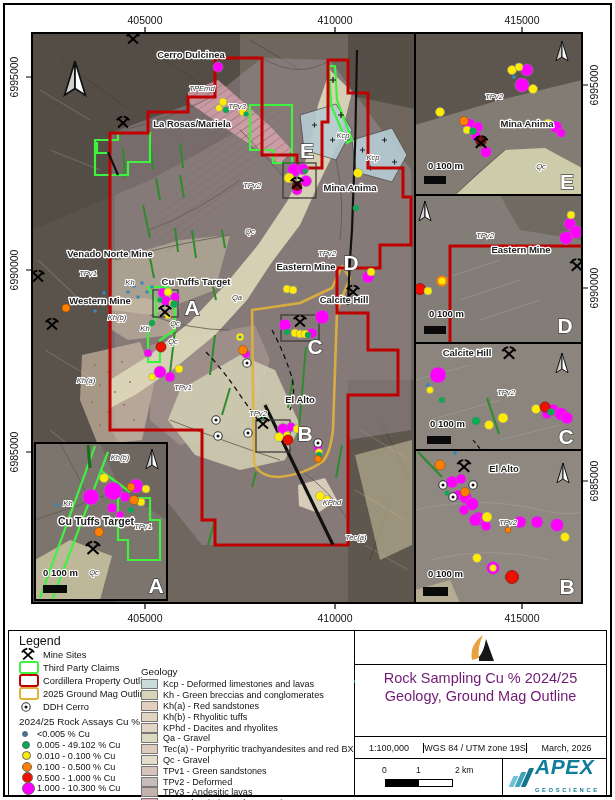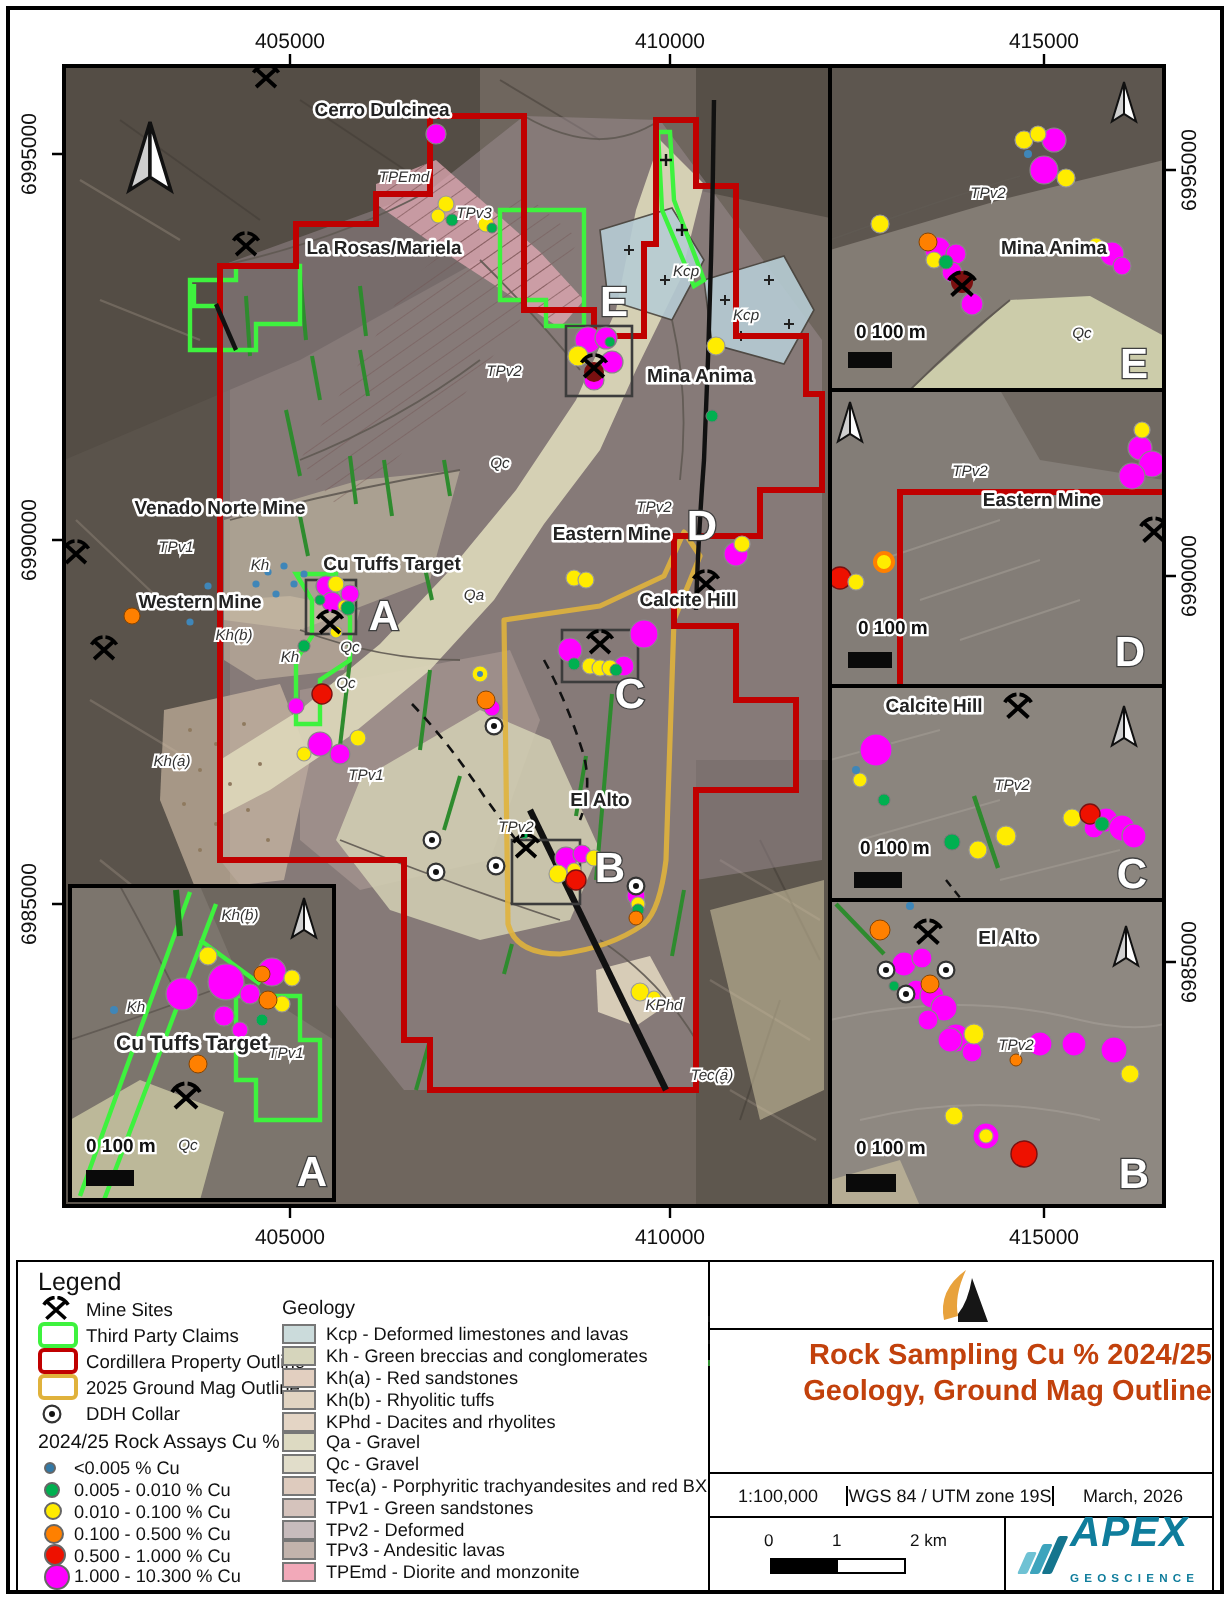--- a/index.html
+++ b/index.html
@@ -34,21 +34,21 @@
   .gsw{width:15px;height:8px;border:.8px solid #777;margin-right:5px;flex:none}
   .lnrow{display:flex;align-items:center;height:11px;font-size:9.1px;color:#111;white-space:nowrap}
   .lnsw{width:24px;height:0;margin-right:5px;flex:none}
   .ln-fault{border-top:3px solid #111}
   .ln-fold{border-top:2px dashed #111}
   .ln-dyke{border-top:3px solid #2e8b2e}
   
   .titleblock{width:252px;box-sizing:border-box;border:1.5px solid #000;border-left:none;background:#fff;display:flex;flex-direction:column}
   .tb-logo{height:33px;border-bottom:1.5px solid #000;display:flex;justify-content:center;align-items:center}
   .tb-sub{font-size:9.5px;color:#111;text-align:center;padding-top:5px}
-  .tb-title{font-size:14.5px;font-weight:bold;color:#c2410c;text-align:right;line-height:18px;padding-top:4px;flex:1}
+  .tb-title{font-size:14.5px;font-weight:normal;color:#701a75;text-align:center;line-height:18px;padding-top:4px;flex:1}
   .tb-info{display:flex;border-top:1.5px solid #000;border-bottom:1.5px solid #000;height:21px;align-items:center}
   .tb-cell{display:flex;align-items:center;justify-content:center;font-size:9px;color:#111}
   .tb-cell.c1{width:68px;border-right:1.5px solid #000}
   .tb-cell.c2{width:102px;border-right:1.5px solid #000}
   .tb-cell.c3{flex:1}
   .tb-bot{display:flex;height:36px}
   .tb-scale{width:147px;position:relative}
   .tb-apex{flex:1;border-left:1.5px solid #000;display:flex;align-items:center;padding-left:8px}
   .sb-num{position:absolute;font-size:8.5px;color:#111}
   .sb-bar{position:absolute;left:30px;top:20px;height:6px;width:66px;border:1px solid #000;display:flex}
@@ -605,37 +605,37 @@
               <span class="sw mag"></span>
             </span>
           <span>2025 Ground Mag Outline</span>
         </div>
         <div class="lg-row">
           <span class="lg-ic">
               <svg width="14" height="12" viewBox="-6 -6 12 12">
                 <use href="#ddh"></use>
               </svg>
             </span>
-          <span>DDH Collar</span>
+          <span>DDH Cerro</span>
         </div>
         <div class="lg-sub">2024/25 Rock Assays Cu %</div>
         <ul class="lg-list">
 
             <li>
               <span class="dotcell">
                 <span class="dot" style="background: rgb(51, 121, 166); width: 4px; height: 4px;"></span>
               </span>
               <span>&lt;0.005 % Cu</span>
             </li>
 
             <li>
               <span class="dotcell">
                 <span class="dot" style="background: rgb(0, 176, 80); width: 6px; height: 6px;"></span>
               </span>
-              <span>0.005 - 0.010 % Cu</span>
+              <span>0.005 - 49.102 % Cu</span>
             </li>
 
             <li>
               <span class="dotcell">
                 <span class="dot" style="background: rgb(255, 236, 0); width: 7px; height: 7px;"></span>
               </span>
               <span>0.010 - 0.100 % Cu</span>
             </li>
 
             <li>
@@ -654,21 +654,21 @@
 
             <li>
               <span class="dotcell">
                 <span class="dot" style="background: rgb(255, 0, 255); width: 11px; height: 11px;"></span>
               </span>
               <span>1.000 - 10.300 % Cu</span>
             </li>
           </ul>
       </div>
       <div class="lg-col2">
-        <div class="lg-sub" style="margin-top:1px">Geology</div>
+        <div class="lg-sub" style="margin-top:18px">Geology</div>
         <ul class="lg-list">
 
             <li>
               <span class="gsw" style="background: rgb(203, 219, 219);"></span>
               <span>Kcp - Deformed limestones and lavas</span>
             </li>
 
             <li>
               <span class="gsw" style="background: rgb(214, 213, 188);"></span>
               <span>Kh - Green breccias and conglomerates</span>
@@ -688,27 +688,27 @@
               <span class="gsw" style="background: rgb(228, 213, 197);"></span>
               <span>KPhd - Dacites and rhyolites</span>
             </li>
 
             <li>
               <span class="gsw" style="background: rgb(221, 218, 194);"></span>
               <span>Qa - Gravel</span>
             </li>
 
             <li>
+              <span class="gsw" style="background: rgb(222, 203, 190);"></span>
+              <span>Tec(a) - Porphyritic trachyandesites and red BX</span>
+            </li>
+
+            <li>
               <span class="gsw" style="background: rgb(225, 221, 202);"></span>
               <span>Qc - Gravel</span>
-            </li>
-
-            <li>
-              <span class="gsw" style="background: rgb(222, 203, 190);"></span>
-              <span>Tec(a) - Porphyritic trachyandesites and red BX</span>
             </li>
 
             <li>
               <span class="gsw" style="background: rgb(213, 195, 188);"></span>
               <span>TPv1 - Green sandstones</span>
             </li>
 
             <li>
               <span class="gsw" style="background: rgb(199, 187, 188);"></span>
               <span>TPv2 - Deformed</span>

